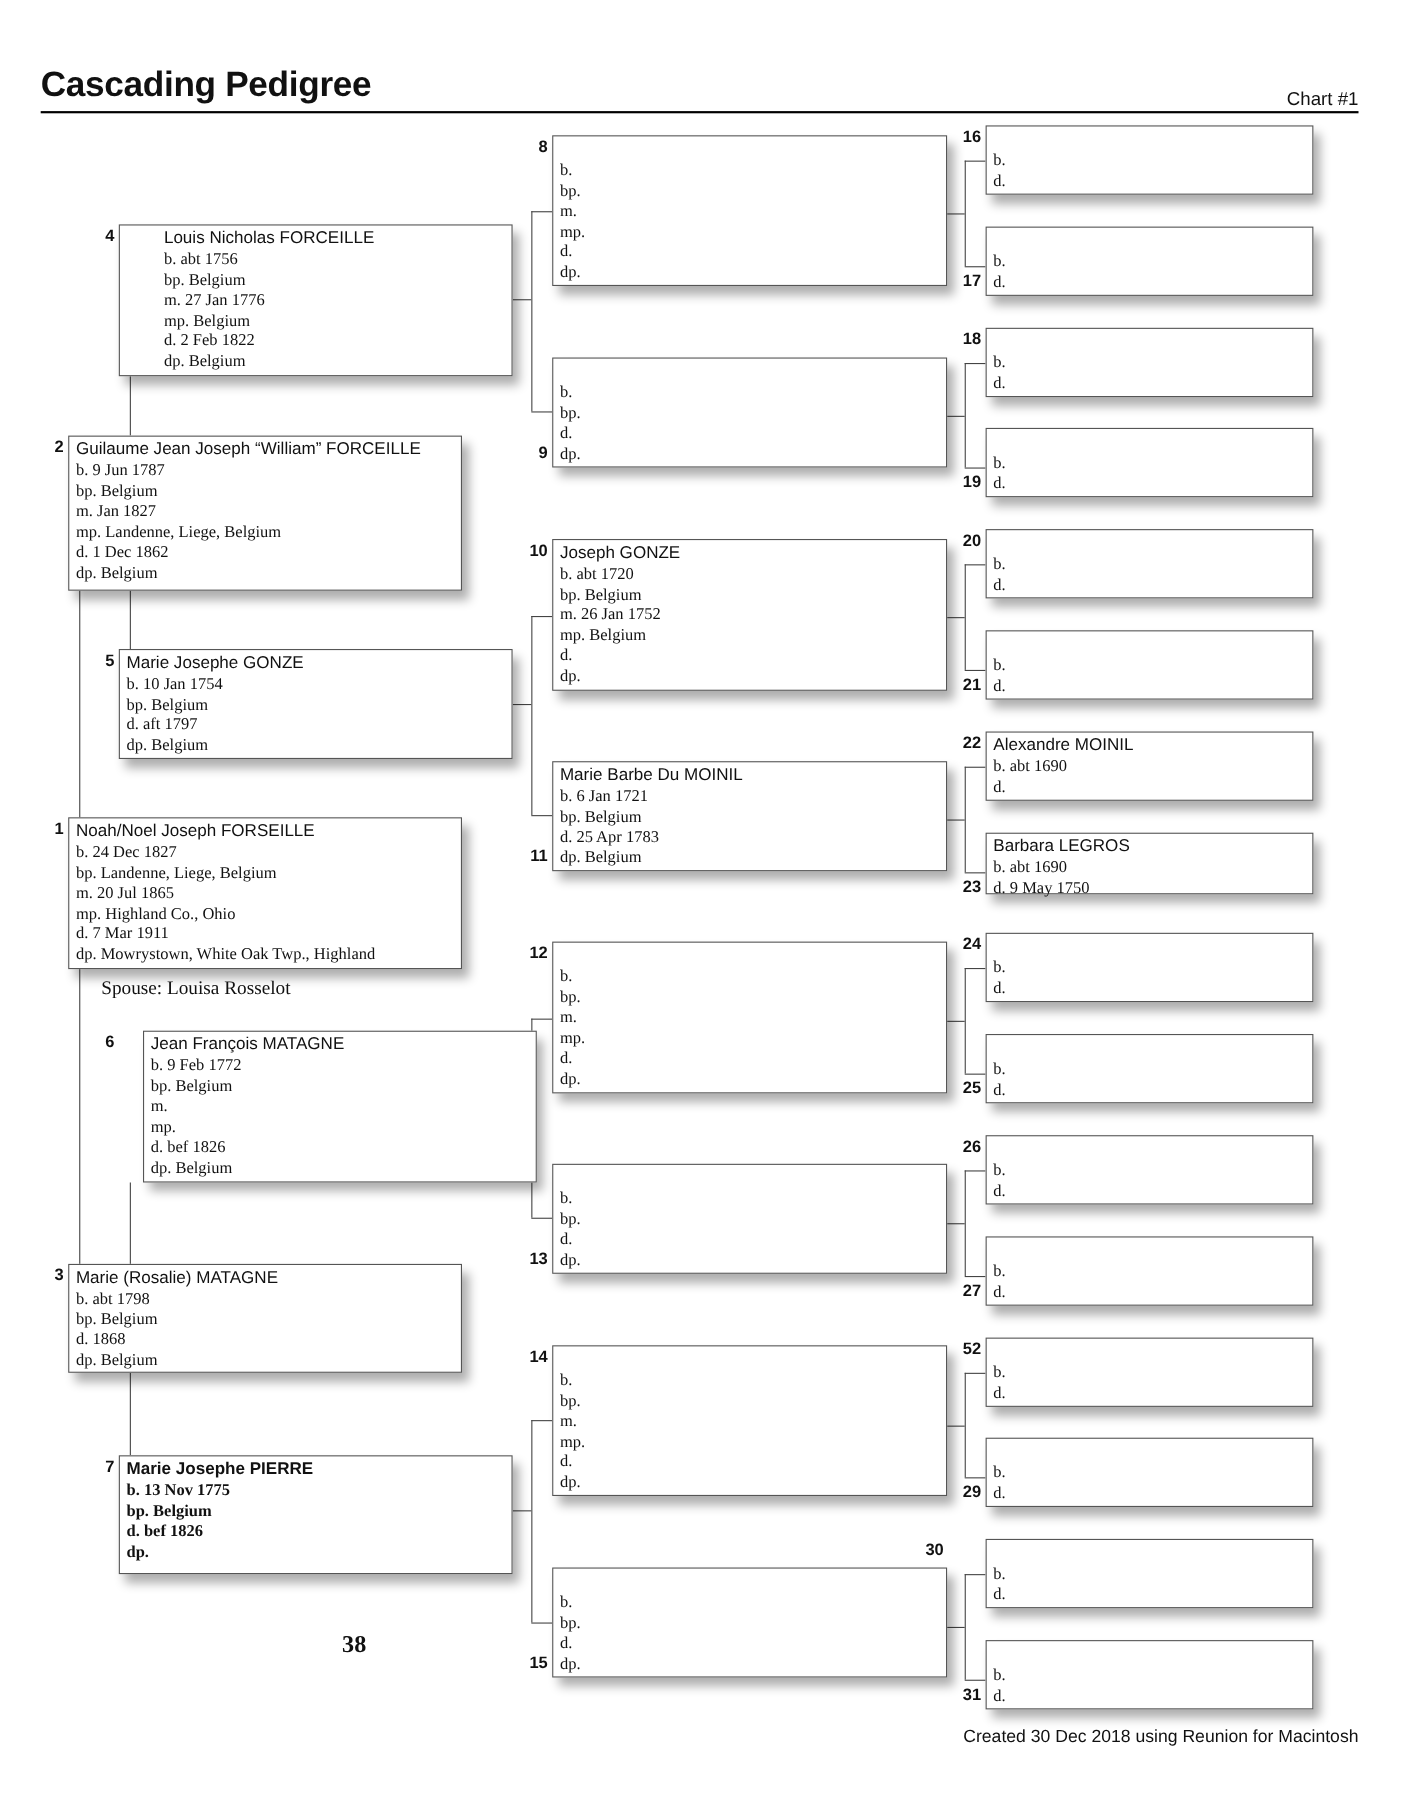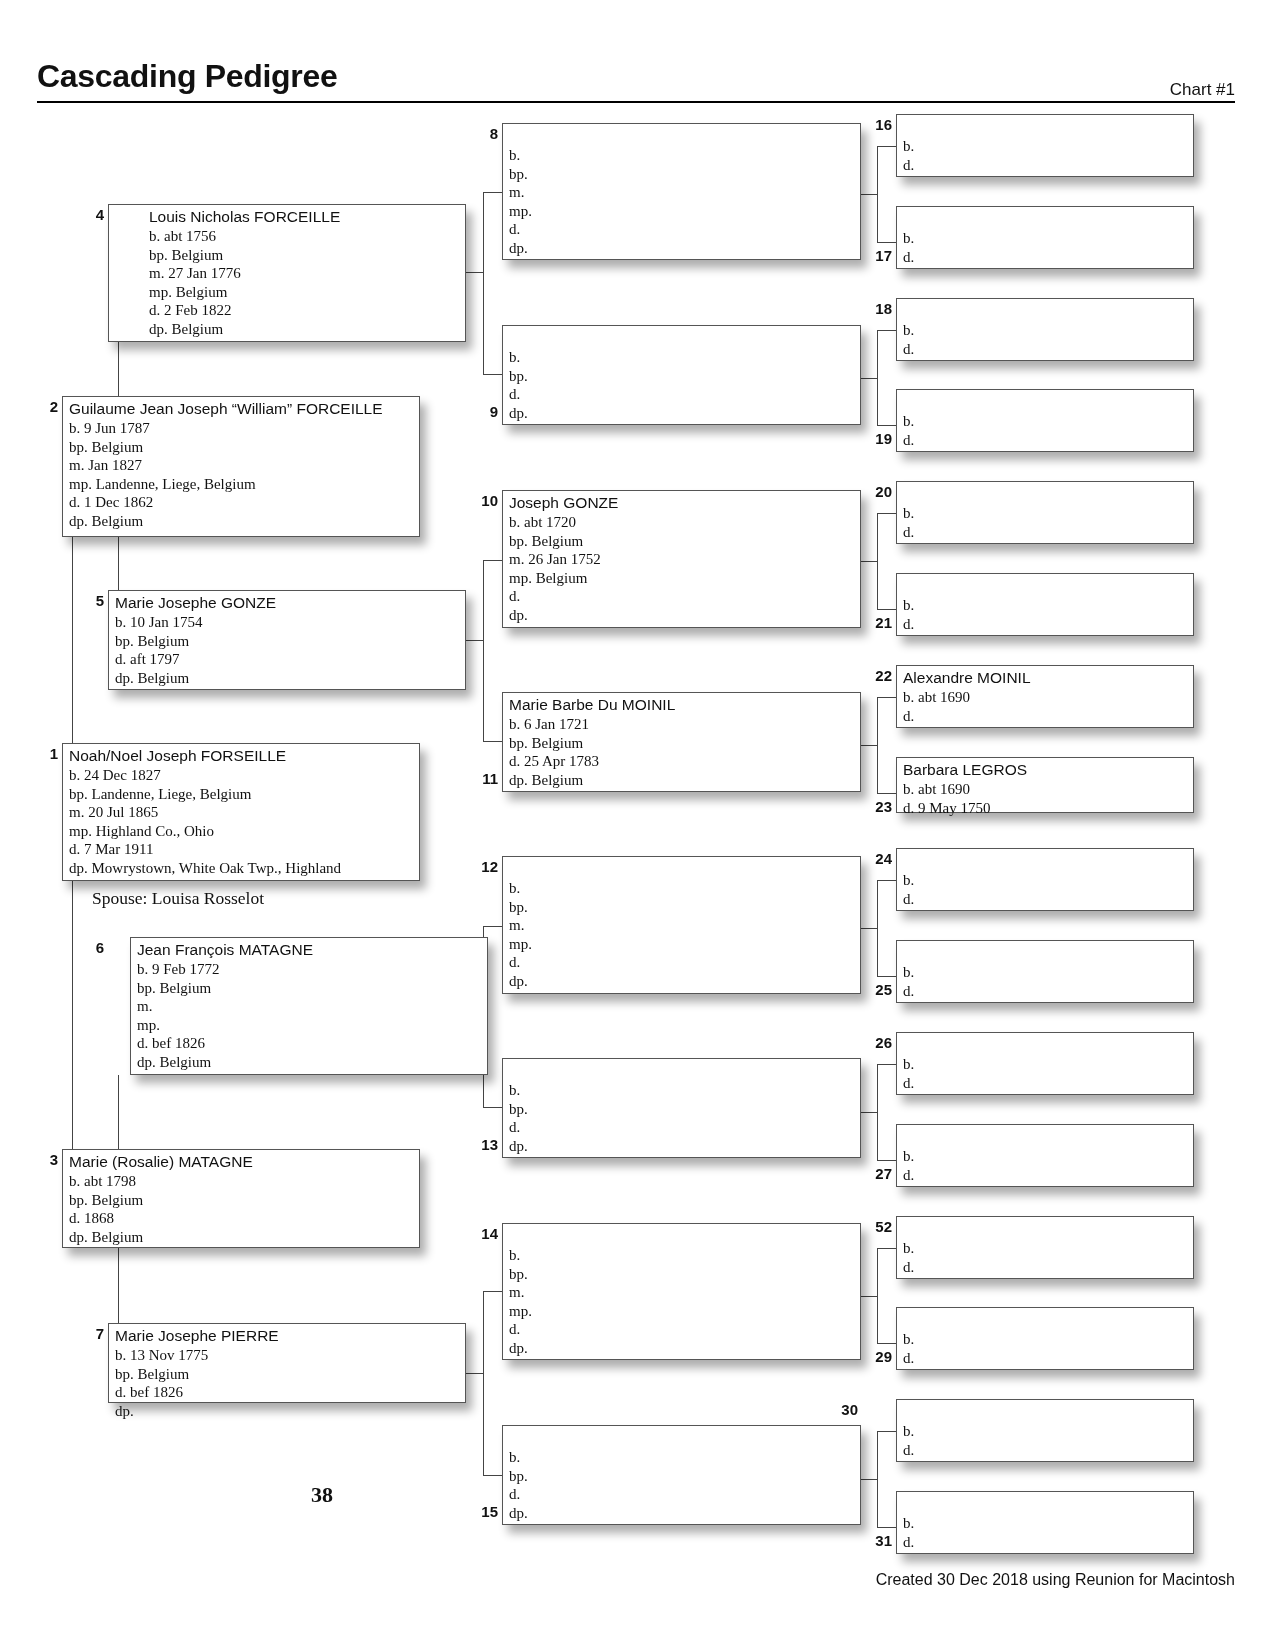--- a/index.html
+++ b/index.html
@@ -129,21 +129,21 @@
     <div class="box" style="left: 108px; top: 937px; width: 358px; height: 138px; margin-left: 22px;">
       <div class="nm">Jean François MATAGNE</div>
       <div class="ln">b. 9 Feb 1772</div>
       <div class="ln">bp. Belgium</div>
       <div class="ln">m.</div>
       <div class="ln">mp.</div>
       <div class="ln">d. bef 1826</div>
       <div class="ln">dp. Belgium</div>
     </div>
     <div class="num" style="left: 74px; top: 939px;">6</div>
-    <div class="box" style="left: 108px; top: 1323px; width: 358px; height: 80px;">
+    <div class="box" style="left: 108px; top: 1323px; width: 358px; height: 108px; font-weight: bold;">
       <div class="nm">Marie Josephe PIERRE</div>
       <div class="ln">b. 13 Nov 1775</div>
       <div class="ln">bp. Belgium</div>
       <div class="ln">d. bef 1826</div>
       <div class="ln">dp.</div>
     </div>
     <div class="num" style="left: 74px; top: 1325px;">7</div>
     <div class="box" style="left: 502px; top: 123px; width: 359px; height: 137px;">
       <div class="nm">&nbsp;</div>
       <div class="ln">b.</div>

